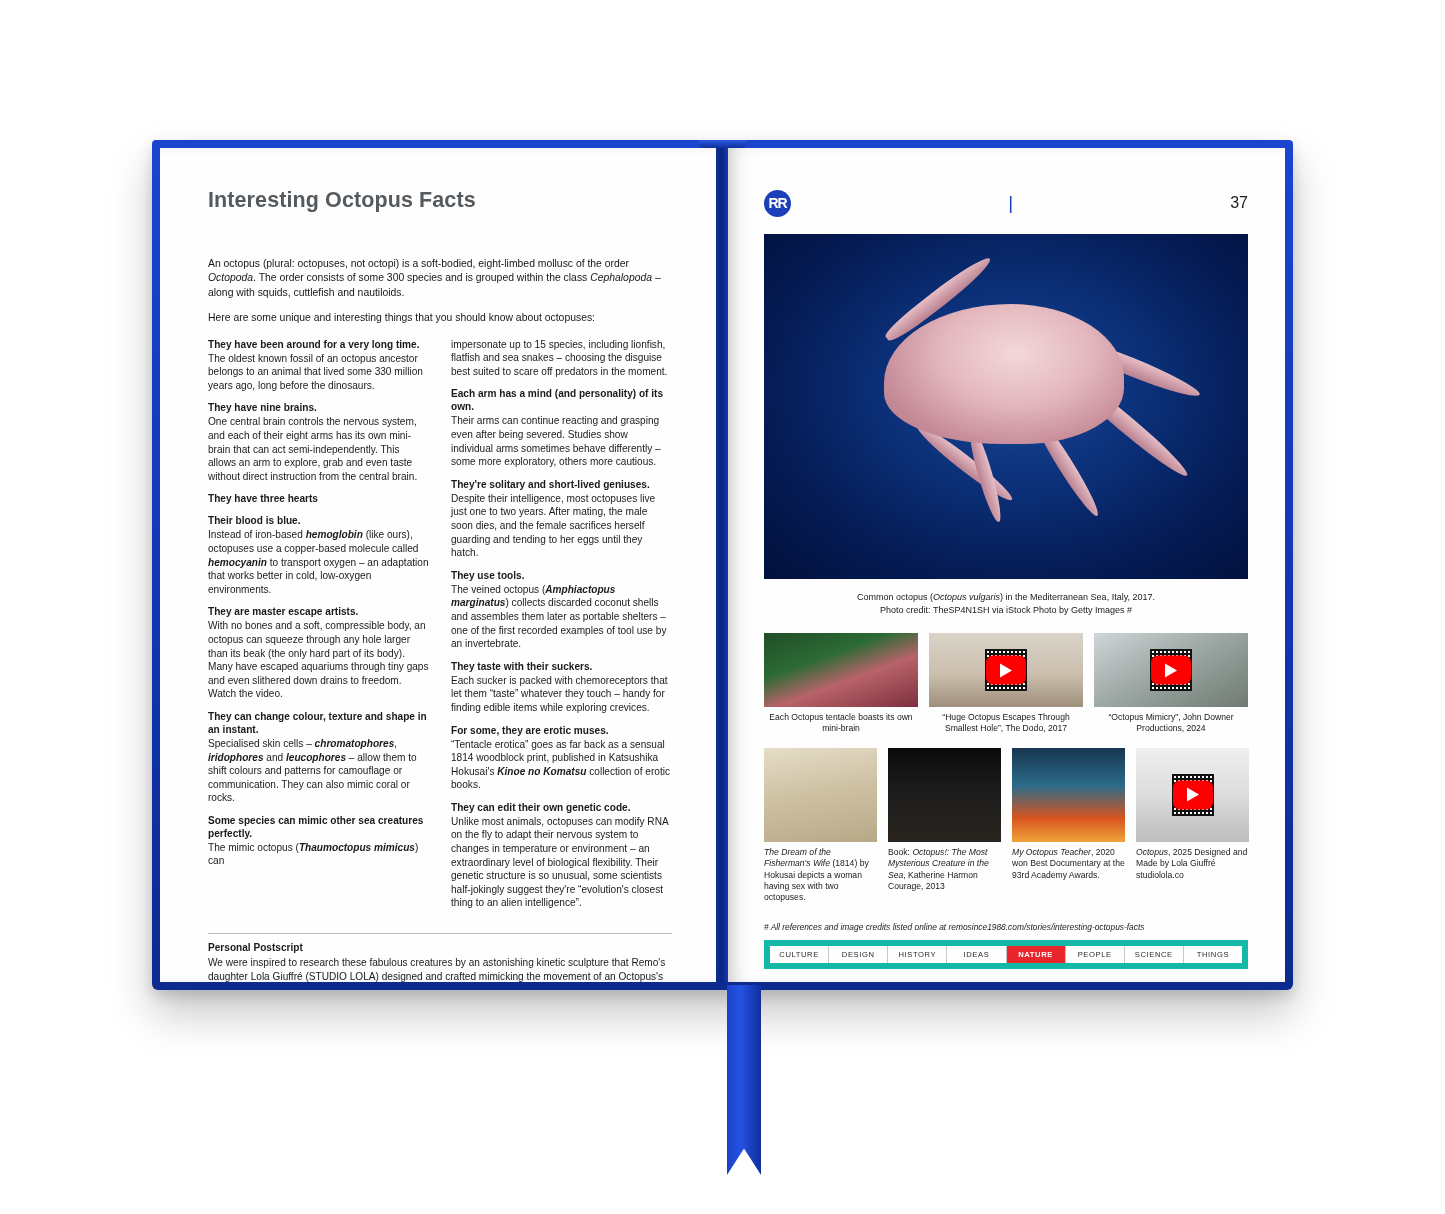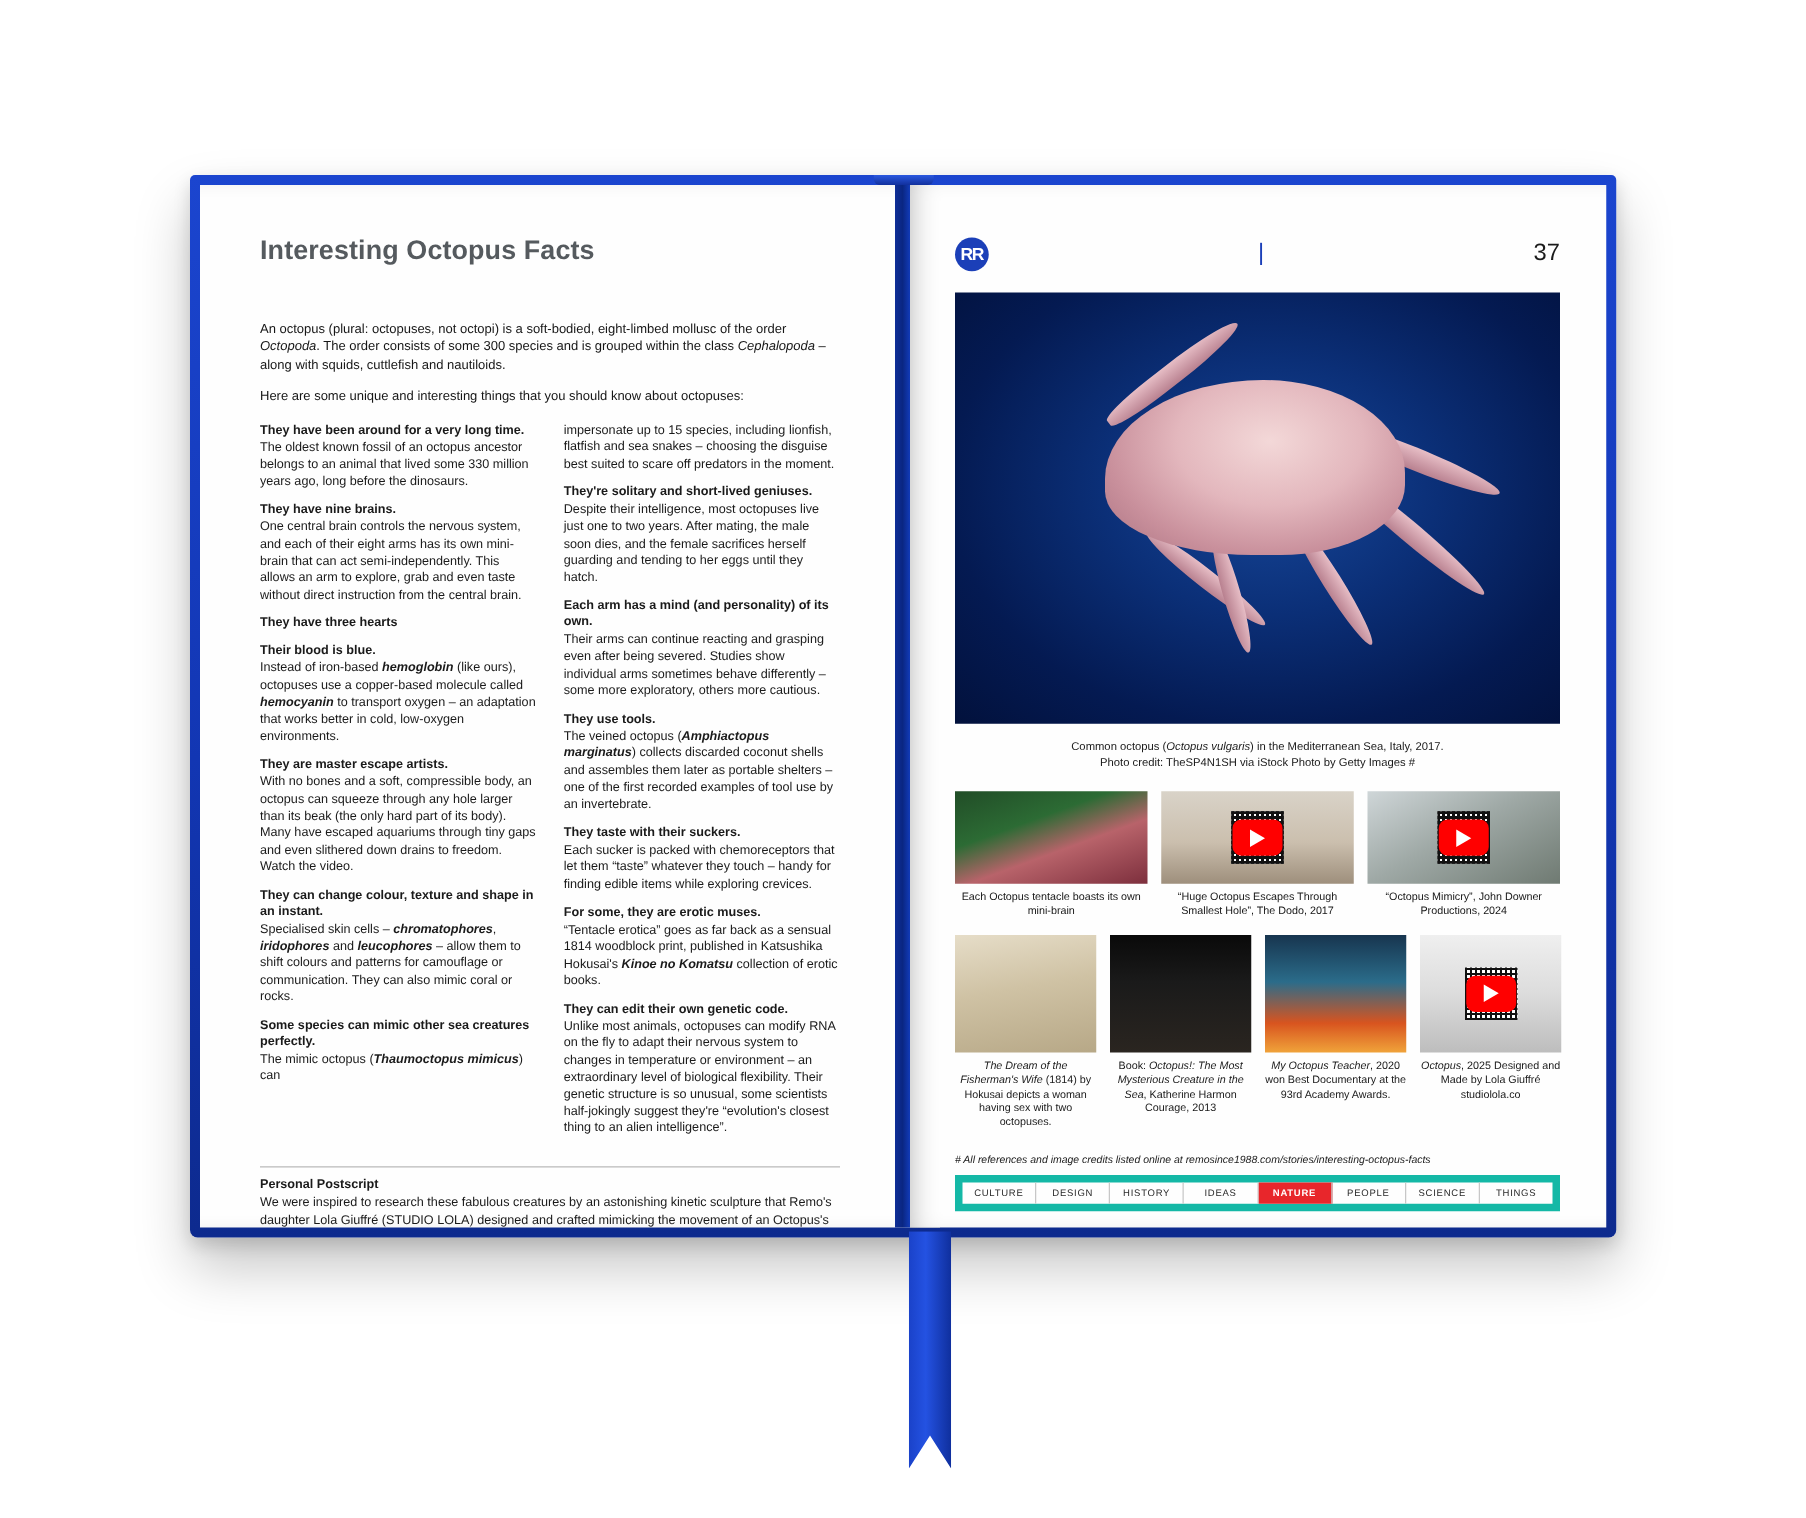--- a/index.html
+++ b/index.html
@@ -134,21 +134,21 @@
     height: 30px;
   }
   .rr-badge {
     width: 27px; height: 27px; border-radius: 50%;
     background:#1b3fb8; color:#fff;
     font-size: 14px; font-weight: 700;
     display:flex; align-items:center; justify-content:center;
     letter-spacing: -1px;
   }
   .pg-sep { color:#1b3fb8; font-size:19px; font-weight:400; }
-  .pg-num { font-size: 19px; color:#1b1b1b; font-weight:400; }
+  .pg-num { font-size: 16px; color:#1b1b1b; font-weight:400; }
 
   .hero {
     margin-top: 16px;
     width: 484px; height: 345px;
     background: radial-gradient(ellipse at 52% 45%, #17489b 0%, #0b2f77 38%, #041a52 72%, #02113c 100%);
     position: relative;
     overflow: hidden;
   }
   .oct {
     position:absolute;
@@ -236,21 +236,20 @@
     margin-top: 13px;
   }
   .thumb4 { width: 113px; }
   .thumb4 .img {
     width:113px; height:94px;
     position:relative; overflow:hidden;
   }
   .thumb4 .cap {
     font-size: 8.6px;
     line-height: 11.4px;
-    text-align:center;
     margin-top: 5px;
   }
   .thumb4 .cap em { font-style: italic; }
 
   .ref-note {
     margin-top: 18px;
     font-size: 8.4px;
     font-style: italic;
     color:#1a1a1a;
   }
@@ -326,27 +325,27 @@
 
         </div>
 
         <div class="col">
 
           <div class="fact">
             <p>impersonate up to 15 species, including lionfish, flatfish and sea snakes – choosing the disguise best suited to scare off predators in the moment.</p>
           </div>
 
           <div class="fact">
+            <h3>Each arm has a mind (and personality) of its own.</h3>
+            <p>Their arms can continue reacting and grasping even after being severed. Studies show individual arms sometimes behave differently – some more exploratory, others more cautious.</p>
+          </div>
+
+          <div class="fact">
             <h3>They're solitary and short-lived geniuses.</h3>
             <p>Despite their intelligence, most octopuses live just one to two years. After mating, the male soon dies, and the female sacrifices herself guarding and tending to her eggs until they hatch.</p>
-          </div>
-
-          <div class="fact">
-            <h3>Each arm has a mind (and personality) of its own.</h3>
-            <p>Their arms can continue reacting and grasping even after being severed. Studies show individual arms sometimes behave differently – some more exploratory, others more cautious.</p>
           </div>
 
           <div class="fact">
             <h3>They use tools.</h3>
             <p>The veined octopus (<em>Amphiactopus marginatus</em>) collects discarded coconut shells and assembles them later as portable shelters – one of the first recorded examples of tool use by an invertebrate.</p>
           </div>
 
           <div class="fact">
             <h3>They taste with their suckers.</h3>
             <p>Each sucker is packed with chemoreceptors that let them “taste” whatever they touch – handy for finding edible items while exploring crevices.</p>

